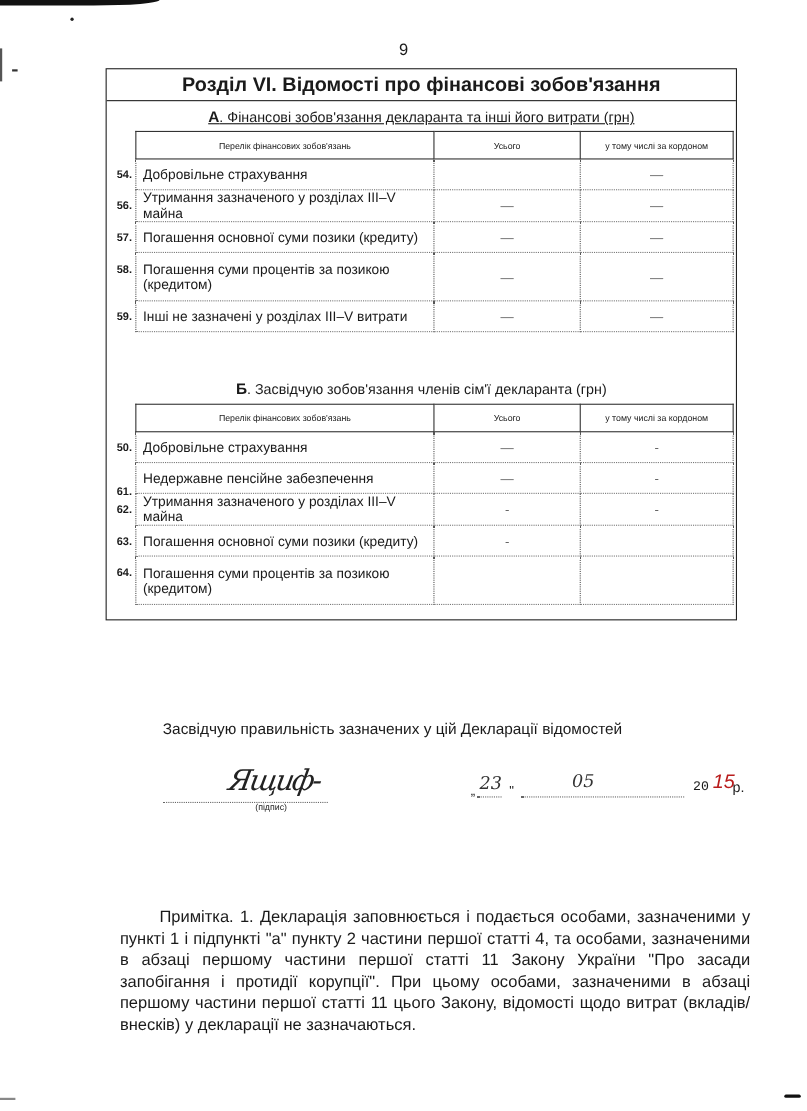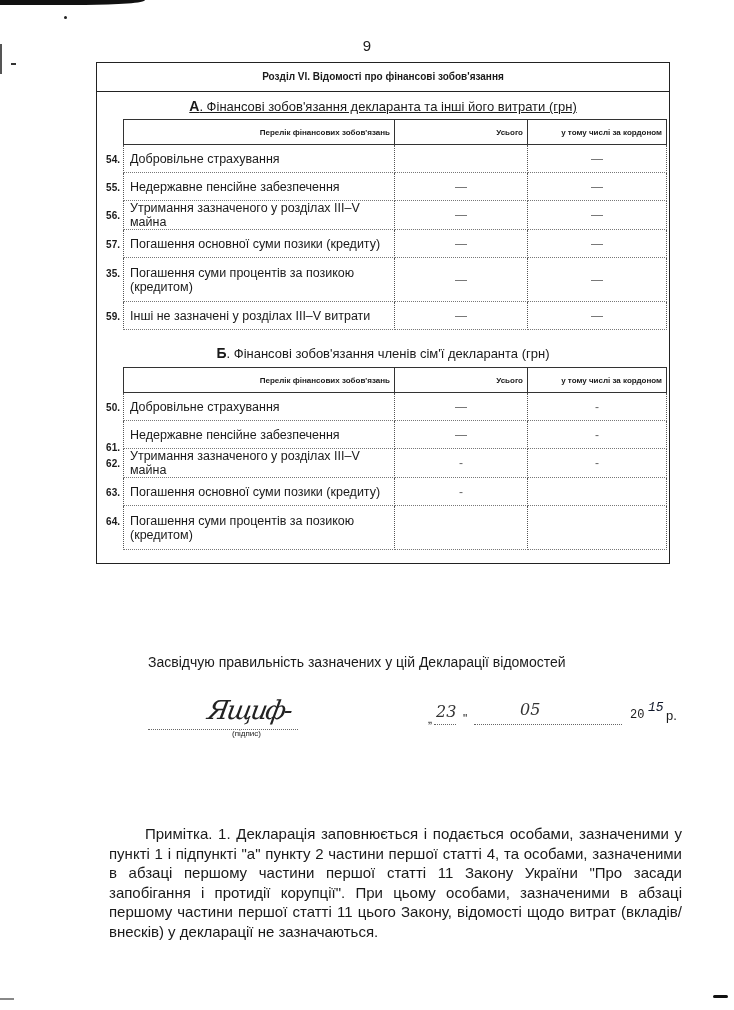--- a/index.html
+++ b/index.html
@@ -11,26 +11,26 @@
   .scan-leftbar { position: absolute; left: 0; top: 44px; width: 2px; height: 30px; background: #555; }
   .scan-mark { position: absolute; left: 11px; top: 63px; width: 5px; height: 2px; background: #333; }
   .scan-br { position: absolute; right: 6px; bottom: 12px; width: 15px; height: 3px; background: #111; border-radius: 2px; }
   .scan-bl { position: absolute; left: 0; bottom: 10px; width: 14px; height: 2px; background: #888; }
 
   .page-number { position: absolute; left: 0; width: 100%; top: 37px; text-align: center; font-size: 15px; }
 
   .section-box { position: absolute; left: 96px; top: 62px; width: 574px; height: 502px;
                  border: 1.5px solid #222; box-sizing: border-box; }
   .section-title { height: 28px; border-bottom: 1.5px solid #222; text-align: center;
-                   font-weight: bold; font-size: 10px; line-height: 28px; }
+                   font-weight: bold; font-size: 18px; line-height: 28px; }
   .sub-title { text-align: center; font-size: 13px; margin-top: 6px; height: 18px; text-decoration: underline; }
   .sub-title .letter { font-weight: bold; font-size: 14px; }
 
   table.fin { position: absolute; left: 26px; border-collapse: collapse; font-size: 12.5px; }
-  table.fin th { font-weight: bold; font-size: 8px; height: 24px; border: 1.2px solid #333; padding: 0 4px; text-align: right; }
+  table.fin th { font-weight: normal; font-size: 8px; height: 24px; border: 1.2px solid #333; padding: 0 4px; }
   table.fin td { border-left: 1px dotted #555; border-right: 1px dotted #555; border-bottom: 1px dotted #777; padding: 0 6px; margin-top: 28px; }
   .rownum { position: absolute; left: -26px; width: 22px; font-size: 10px; font-weight: bold; text-align: right; }
   .col-name { width: 262px; }
   .col-total { width: 124px; }
   .col-abroad { width: 130px; }
   td.val { text-align: center; color: #666; font-size: 12px; }
   .tblA { top: 56px; }
   .tblB { top: 304px; }
   .sub-title-b { position: absolute; left: 0; width: 100%; top: 282px; text-align: center; font-size: 13px; }
 
@@ -39,21 +39,21 @@
   .sig-caption { position: absolute; left: 232px; top: 729px; font-size: 8px; }
   .signature { position: absolute; left: 208px; top: 695px; font-family: "DejaVu Serif", serif; font-style: italic;
                font-size: 26px; color: #222; transform: skewX(-10deg); letter-spacing: -2px; }
   .date-open { position: absolute; left: 428px; top: 712px; font-size: 12px; }
   .date-day { position: absolute; left: 436px; top: 702px; font-style: italic; font-family: "DejaVu Serif", serif; font-size: 16px; color: #333; }
   .date-day-line { position: absolute; left: 434px; top: 724px; width: 22px; border-bottom: 1px dotted #666; }
   .date-close { position: absolute; left: 463px; top: 712px; font-size: 12px; }
   .date-month-line { position: absolute; left: 474px; top: 724px; width: 148px; border-bottom: 1px dotted #666; }
   .date-month { position: absolute; left: 520px; top: 700px; font-style: italic; font-family: "DejaVu Serif", serif; font-size: 16px; color: #333; }
   .date-year-prefix { position: absolute; left: 630px; top: 708px; font-size: 12px; font-family: Liberation Mono, monospace; }
-  .date-year { position: absolute; left: 648px; top: 700px; font-style: italic; font-family: Liberation Mono, monospace; font-size: 13px; color: #0f172a; }
+  .date-year { position: absolute; left: 648px; top: 700px; font-style: italic; font-family: Liberation Sans, sans-serif; font-size: 18px; color: #b91c1c; }
   .date-suffix { position: absolute; left: 666px; top: 708px; font-size: 13px; }
 
   .note { position: absolute; left: 109px; top: 824px; width: 573px; font-size: 15px; line-height: 19.5px; text-align: justify; }
   .note p { margin: 0; text-indent: 36px; }
 </style>
 </head>
 <body>
 
 <div class="scan-top"></div>
 <div class="scan-dot"></div>
@@ -78,52 +78,47 @@
         <th class="col-abroad">у тому числі за кордоном</th>
       </tr>
     </thead>
     <tbody>
       <tr style="height:28px">
         <td style="position:relative"><span class="rownum" style="top:9px">54.</span><span>Добровільне страхування</span></td>
         <td class="val"></td>
         <td class="val">—</td>
       </tr>
       <tr style="height:28px">
-        <td style="position:relative"><span class="rownum" style="top:9px">55.</span><span>Недержавне пенсійне забезпечення</span></td>
-        <td class="val">—</td>
-        <td class="val">—</td>
-      </tr>
-      <tr style="height:28px">
         <td style="position:relative"><span class="rownum" style="top:9px">56.</span><span>Утримання зазначеного у розділах III–V майна</span></td>
         <td class="val">—</td>
         <td class="val">—</td>
       </tr>
       <tr style="height:28px">
         <td style="position:relative"><span class="rownum" style="top:9px">57.</span><span>Погашення основної суми позики (кредиту)</span></td>
         <td class="val">—</td>
         <td class="val">—</td>
       </tr>
       <tr style="height:44px">
         <td style="position:relative">
-            <span class="rownum" style="top:10px">35.</span>
+            <span class="rownum" style="top:10px">58.</span>
             <span style="display:block;width:230px">Погашення суми процентів за позикою (кредитом)</span>
           </td>
         <td class="val">—</td>
         <td class="val">—</td>
       </tr>
       <tr style="height:28px">
         <td style="position:relative"><span class="rownum" style="top:9px">59.</span><span>Інші не зазначені у розділах III–V витрати</span></td>
         <td class="val">—</td>
         <td class="val">—</td>
       </tr>
     </tbody>
   </table>
 
   <div class="sub-title-b">
-    <span class="letter" style="font-weight:bold;font-size:14px">Б</span><span>. Фінансові зобов'язання членів сім'ї декларанта (грн)</span>
+    <span class="letter" style="font-weight:bold;font-size:14px">Б</span><span>. Засвідчую зобов'язання членів сім'ї декларанта (грн)</span>
   </div>
 
   <table class="fin tblB">
     <thead>
       <tr>
         <th class="col-name">Перелік фінансових зобов'язань</th>
         <th class="col-total">Усього</th>
         <th class="col-abroad">у тому числі за кордоном</th>
       </tr>
     </thead>

